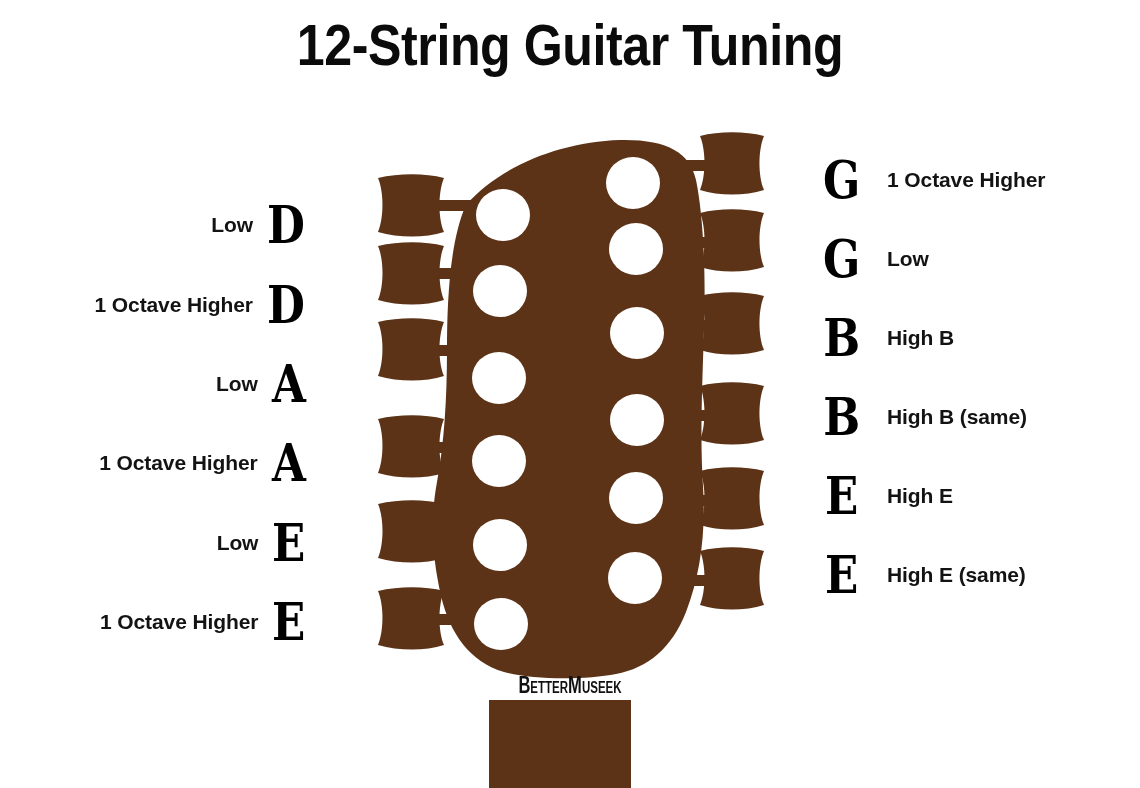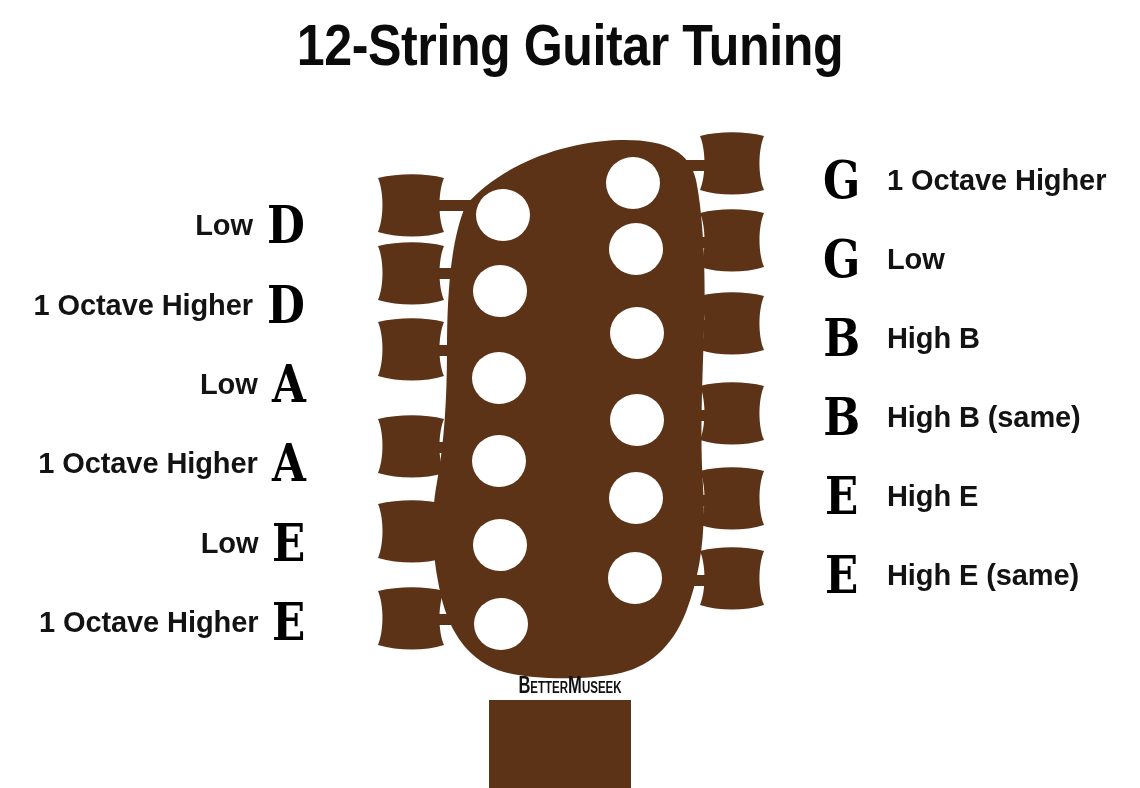--- a/index.html
+++ b/index.html
@@ -65,21 +65,21 @@
     justify-content: flex-end;
   }
   #right-col .row {
     left: 10px;
     justify-content: flex-start;
   }
 
   .row-text {
     font-family: "Liberation Sans", sans-serif;
     font-weight: bold;
-    font-size: 29px;
+    font-size: 21px;
     color: #131313;
     white-space: nowrap;
     letter-spacing: -0.1px;
   }
   .note-letter {
     font-family: "DejaVu Serif", "Liberation Serif", serif;
     font-weight: bold;
     font-size: 52px;
     color: #000000;
     line-height: 1;

